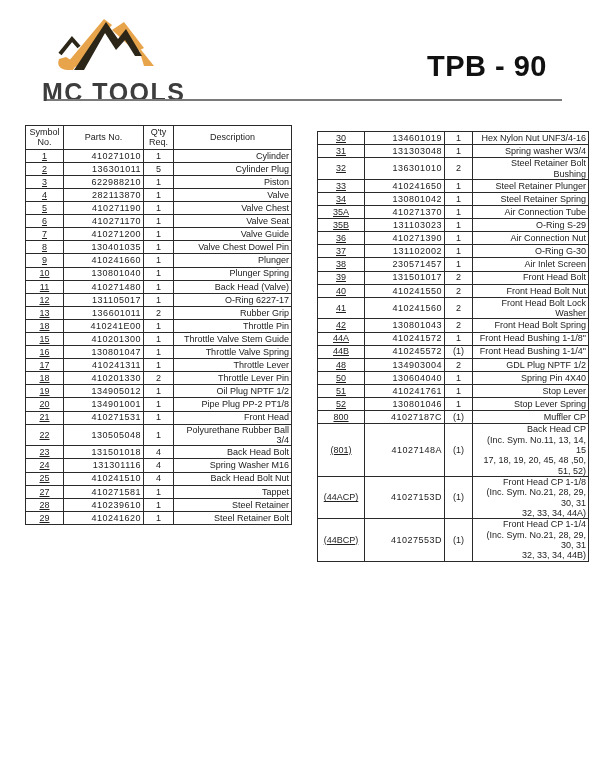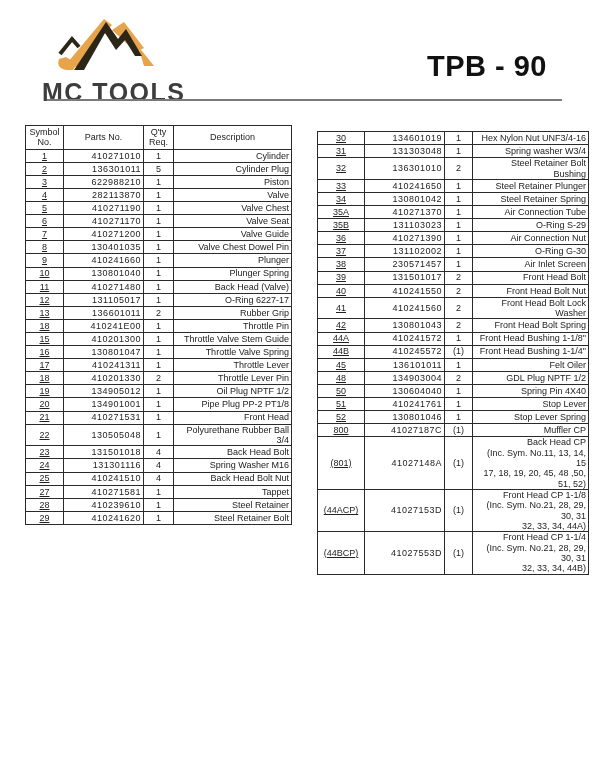--- a/index.html
+++ b/index.html
@@ -368,26 +368,20 @@
           <td class="c-qty">1</td>
           <td class="c-desc">Front Head Bushing 1-1/8"</td>
         </tr>
         <tr>
           <td class="c-sym">44B</td>
           <td class="c-part">410245572</td>
           <td class="c-qty">(1)</td>
           <td class="c-desc">Front Head Bushing 1-1/4"</td>
         </tr>
         <tr>
-          <td class="c-sym">45</td>
-          <td class="c-part">136101011</td>
-          <td class="c-qty">1</td>
-          <td class="c-desc">Felt Oiler</td>
-        </tr>
-        <tr>
           <td class="c-sym">48</td>
           <td class="c-part">134903004</td>
           <td class="c-qty">2</td>
           <td class="c-desc">GDL Plug NPTF 1/2</td>
         </tr>
         <tr>
           <td class="c-sym">50</td>
           <td class="c-part">130604040</td>
           <td class="c-qty">1</td>
           <td class="c-desc">Spring Pin 4X40</td>

